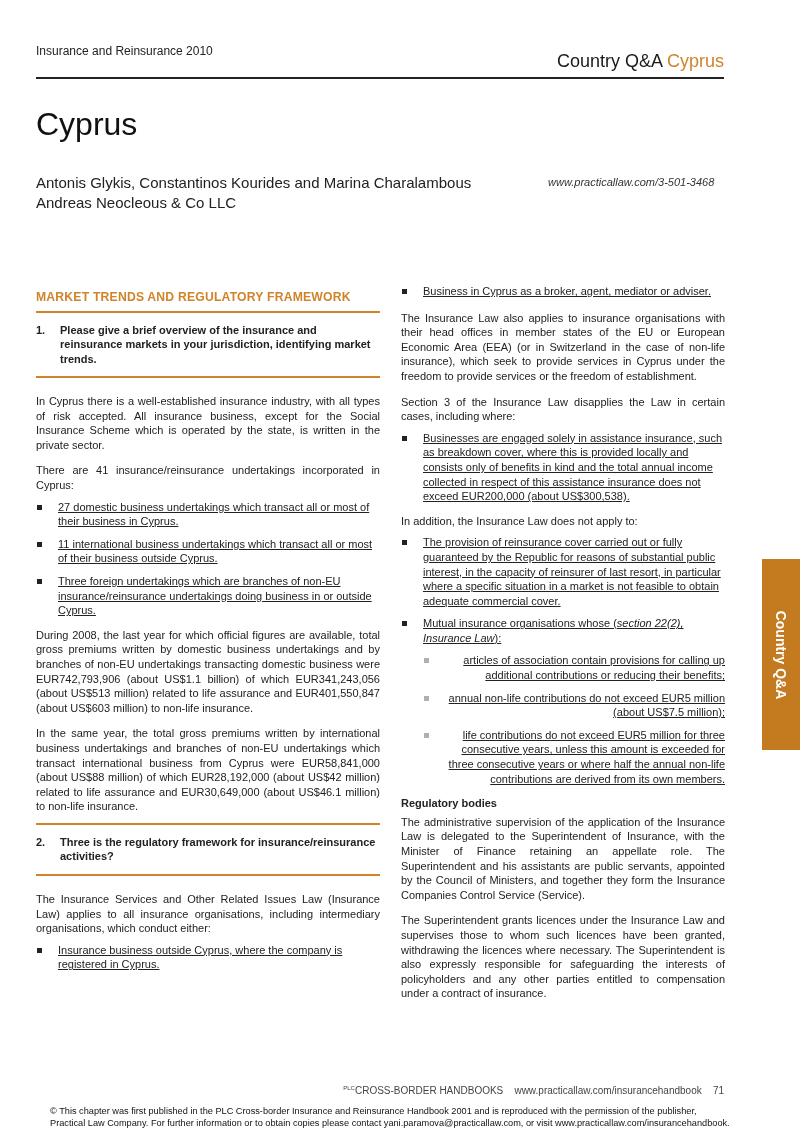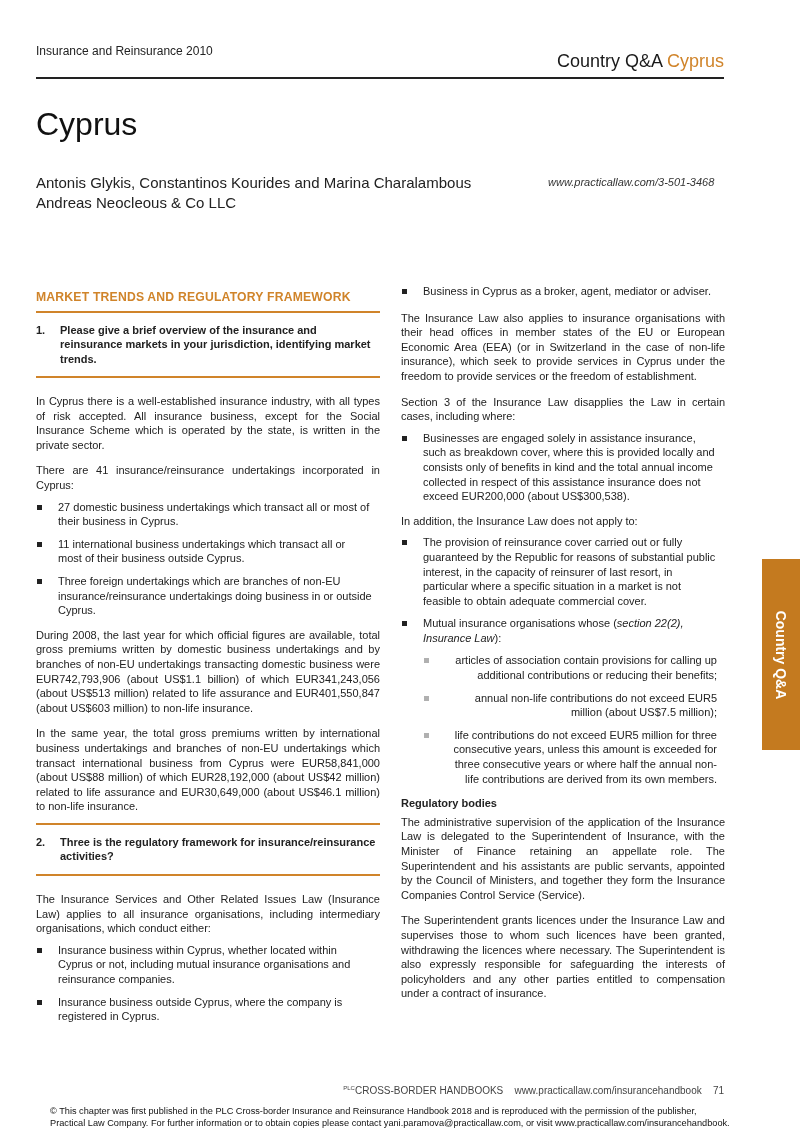--- a/index.html
+++ b/index.html
@@ -19,21 +19,21 @@
   .col { position: absolute; top: 284px; width: 344px; font-size: 11px; line-height: 14.6px; color: #222; }
   .col-left { left: 36px; }
   .col-right { left: 401px; width: 324px; }
 
   .section-title { color: #d0842a; font-weight: bold; font-size: 12.2px; letter-spacing: 0.2px; margin: 6px 0 6px 0; }
   .orange-rule { height: 2px; background: #d0842a; margin: 0; }
   .question { display: flex; font-weight: bold; font-size: 11px; line-height: 14.5px; padding: 10px 0 10px 0; }
   .question .qnum { width: 24px; flex: none; }
   p { margin: 0 0 11px 0; text-align: justify; }
   .after-q { margin-top: 16px; }
-  ul.sq { list-style: none; padding: 0; margin: 0 8px 10px 0; }
+  ul.sq { list-style: none; padding: 0; margin: 0 0 10px 0; text-decoration: underline; }
   ul.sq > li { position: relative; padding-left: 22px; margin-bottom: 8px; }
   ul.sq > li::before {
     content: ""; position: absolute; left: 1px; top: 5px; width: 5px; height: 5px; background: #222;
   }
   ul.sub { list-style: none; padding: 0; margin: 8px 0 0 0; }
   ul.sub > li { position: relative; padding-left: 22px; margin-bottom: 8px; text-align: right; }
   ul.sub > li::before {
     content: ""; position: absolute; left: 1px; top: 5px; width: 5px; height: 5px; background: #b0b0b0;
   }
   .subhead { font-weight: bold; margin: 6px 0 4px 0; }
@@ -87,21 +87,20 @@
 
   <div class="orange-rule"></div>
   <div class="question">
     <span class="qnum">2.</span>
     <span>Three is the regulatory framework for insurance/reinsurance activities?</span>
   </div>
   <div class="orange-rule"></div>
 
   <p class="after-q" style="margin-bottom:7px">The Insurance Services and Other Related Issues Law (Insurance Law) applies to all insurance organisations, including intermediary organisations, which conduct either:</p>
   <ul class="sq">
-    <li>Insurance business within Cyprus, whether located within Cyprus or not, including mutual insurance organisations and reinsurance companies.</li>
     <li>Insurance business outside Cyprus, where the company is registered in Cyprus.</li>
   </ul>
 </div>
 
 <div class="col col-right">
   <ul class="sq" style="margin-bottom:12px">
     <li>Business in Cyprus as a broker, agent, mediator or adviser.</li>
   </ul>
   <p>The Insurance Law also applies to insurance organisations with their head offices in member states of the EU or European Economic Area (EEA) (or in Switzerland in the case of non-life insurance), which seek to provide services in Cyprus under the freedom to provide services or the freedom of establishment.</p>
   <p style="margin-bottom:7px">Section 3 of the Insurance Law disapplies the Law in certain cases, including where:</p>
@@ -129,15 +128,15 @@
   <span>Country Q&amp;A</span>
 </div>
 
 <div class="abs footer-line">
   <span class="plc">PLC</span><span>CROSS-BORDER HANDBOOKS</span>
   &nbsp;&nbsp;&nbsp;<span>www.practicallaw.com/insurancehandbook</span>
   &nbsp;&nbsp;&nbsp;<span>71</span>
 </div>
 
 <div class="abs copyright">
-  <div>© This chapter was first published in the PLC Cross-border Insurance and Reinsurance Handbook 2018 and is reproduced with the permission of the publisher,</div>
+  <div>© This chapter was first published in the PLC Cross-border Insurance and Reinsurance Handbook 2001 and is reproduced with the permission of the publisher,</div>
   <div>Practical Law Company. For further information or to obtain copies please contact yani.paramova@practicallaw.com, or visit www.practicallaw.com/insurancehandbook.</div>
 </div>
 
 </body></html>

